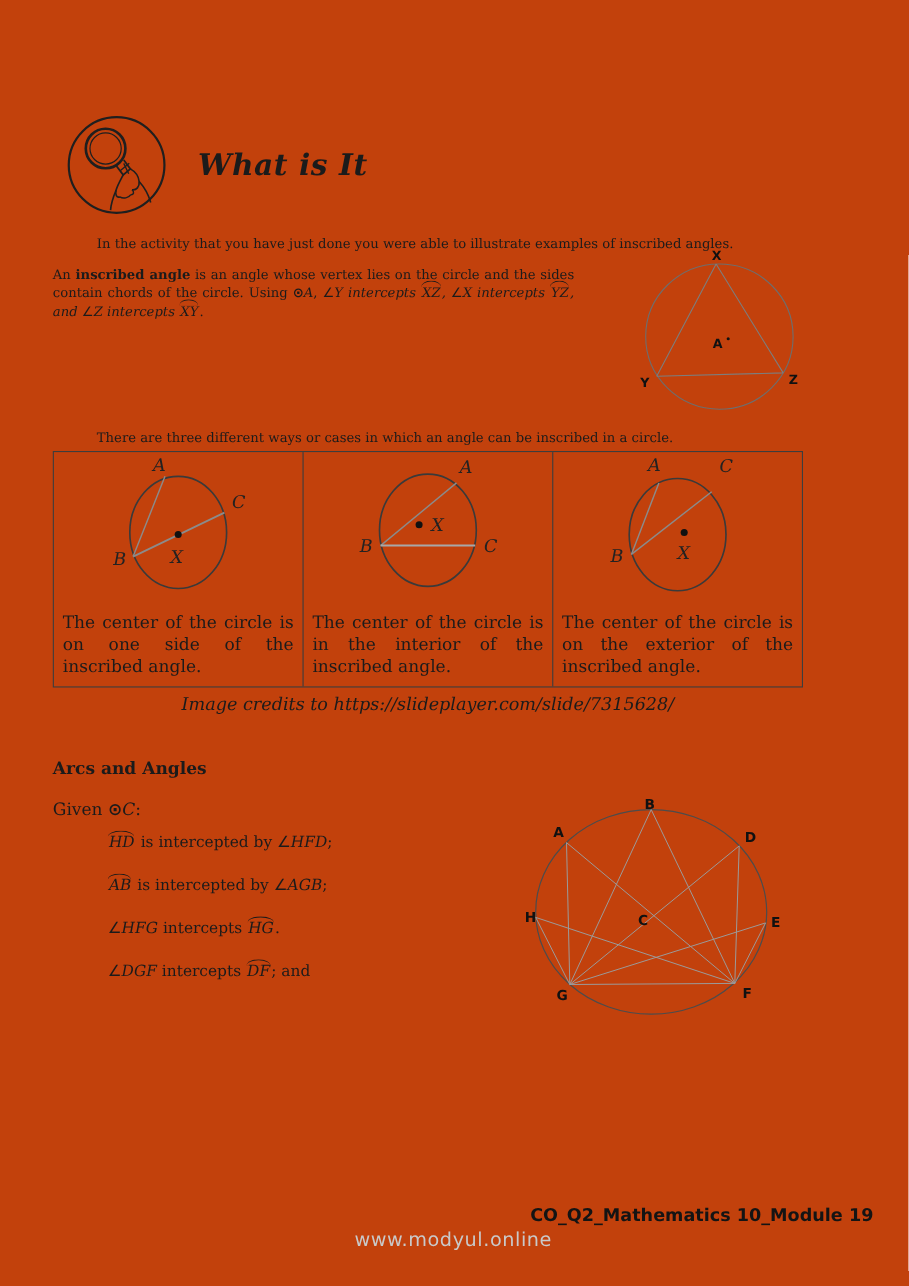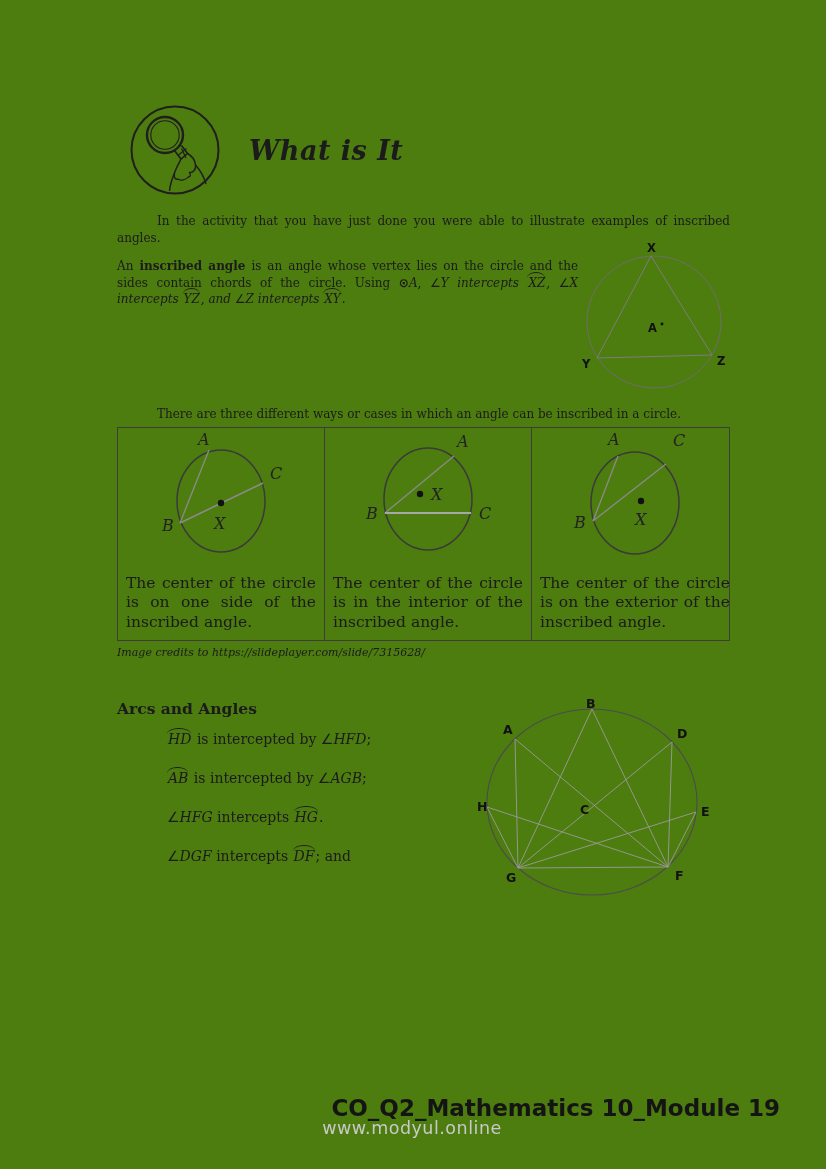--- a/index.html
+++ b/index.html
@@ -1,20 +1,20 @@
 <!DOCTYPE html>
 <html><head>
 <meta charset="utf-8">
 <style>
   * { box-sizing: border-box; }
   html,body { margin:0; padding:0; background:#ffffff; }
   .page {
-    position:relative; width:826px; height:1169px; background:#4d7c0f;
+    position:relative; width:826px; height:1169px; background:#c2410c;
     font-family:"DejaVu Serif", serif; color:#1b1b1b; overflow:hidden;
-    padding:0 96px 0 117px;
+    padding:0 96px 0 48px;
   }
   
   .header { display:flex; align-items:center; gap:28px; margin-top:104px; margin-left:12px; }
   .icon-wrap { width:92px; height:92px; flex:0 0 auto; }
   .title { margin:0; font-size:27px; font-weight:bold; font-style:italic; letter-spacing:.5px; }
   
   .body-text { font-size:12px; line-height:1.38; text-align:justify; margin:0; }
   .indent { text-indent:40px; }
   .intro { margin-top:17px; }
   .def-row { display:flex; align-items:flex-start; margin-top:12px; }
@@ -26,37 +26,37 @@
   .odot { font-weight:bold; }
   .arc { position:relative; display:inline-block; padding:0 1px; }
   .arc::before { content:""; position:absolute; left:0; right:1px; top:-3px; height:5px;
     border-top:1.3px solid #1b1b1b; border-radius:50% 50% 0 0 / 100% 100% 0 0; }
   
   .case-table { display:flex; margin-top:4px; border:1.2px solid #3d3d3d; }
   .case-cell { flex:1 1 0; border-left:1.2px solid #3d3d3d; padding:3px 8px 7px; }
   .case-cell:first-child { border-left:none; }
   .case-svg { display:block; margin:0 auto; }
   .case-text { font-size:15.5px; line-height:1.28; text-align:justify; margin:3px 0 0; }
-  .credit { margin:5px 0 0; font-size:11px; font-style:italic; text-align:left; }
+  .credit { margin:5px 0 0; font-size:16px; font-style:italic; text-align:center; }
   
   .arcs-heading { margin:40px 0 0; font-size:15.5px; font-weight:bold; }
   .study { margin:15px 0 0; font-size:15.5px; font-style:italic; }
   .given { margin:19px 0 0; font-size:15.5px; }
   .examples-row { display:flex; align-items:flex-start; margin-top:13px; }
   .examples-list { flex:1 1 auto; padding-left:50px; }
   .example-line { font-size:14px; margin:0 0 19px; height:20px; white-space:nowrap; }
   .big-svg { flex:0 0 auto; margin-right:18px; margin-top:-32px; }
   
   .dlabel { font-family:"DejaVu Sans", sans-serif; font-weight:bold; fill:#111; }
   .ilabel { font-family:"DejaVu Serif", serif; font-style:italic; fill:#222; }
   
   .page-num { position:absolute; top:1094px; left:0; width:826px; text-align:center;
     font-size:13.5px; letter-spacing:1px; }
-  .module-code { position:absolute; top:1095px; right:46px;
-    font-family:"DejaVu Sans", sans-serif; font-weight:bold; font-size:23px; color:#141414; }
+  .module-code { position:absolute; top:1095px; right:32px;
+    font-family:"DejaVu Sans", sans-serif; font-weight:bold; font-size:16px; color:#141414; }
   .watermark { position:absolute; top:1118px; left:0; width:824px; text-align:center;
     font-family:"DejaVu Sans", sans-serif; font-size:17.5px; color:#c9c9c9; letter-spacing:.5px; }
 </style>
 </head>
 <body>
 
 <div class="page">
 
   <div class="header">
     <div class="icon-wrap">
@@ -130,20 +130,21 @@
         <text class="ilabel" x="34" y="97" font-size="16">B</text>
         <text class="ilabel" x="133" y="15" font-size="16">C</text>
         <text class="ilabel" x="95" y="94" font-size="16">X</text>
       </svg>
       <p class="case-text">The center of the circle is on the exterior of the inscribed angle.</p>
     </div>
   </div>
   <p class="credit">Image credits to https://slideplayer.com/slide/7315628/</p>
 
   <h2 class="arcs-heading">Arcs and Angles</h2>
+  <p class="given"><span>Given </span><span class="sym odot">⊙</span><i>C</i><span>:</span></p>
 
   <div class="examples-row">
     <div class="examples-list">
       <div class="example-line"><span class="arc"><i>HD</i></span><span> is intercepted by </span><span class="sym">∠</span><i>HFD</i><span>;</span></div>
       <div class="example-line"><span class="arc"><i>AB</i></span><span> is intercepted by </span><span class="sym">∠</span><i>AGB</i><span>;</span></div>
       <div class="example-line"><span class="sym">∠</span><i>HFG</i><span> intercepts </span><span class="arc"><i>HG</i></span><span>.</span></div>
       <div class="example-line"><span class="sym">∠</span><i>DGF</i><span> intercepts </span><span class="arc"><i>DF</i></span><span>; and</span></div>
     </div>
     <svg class="big-svg" width="235" height="205" viewBox="0 0 235 205">
       <ellipse cx="115" cy="103" rx="105" ry="93" fill="none" stroke="#4c4c4c" stroke-width="1.1"></ellipse>

